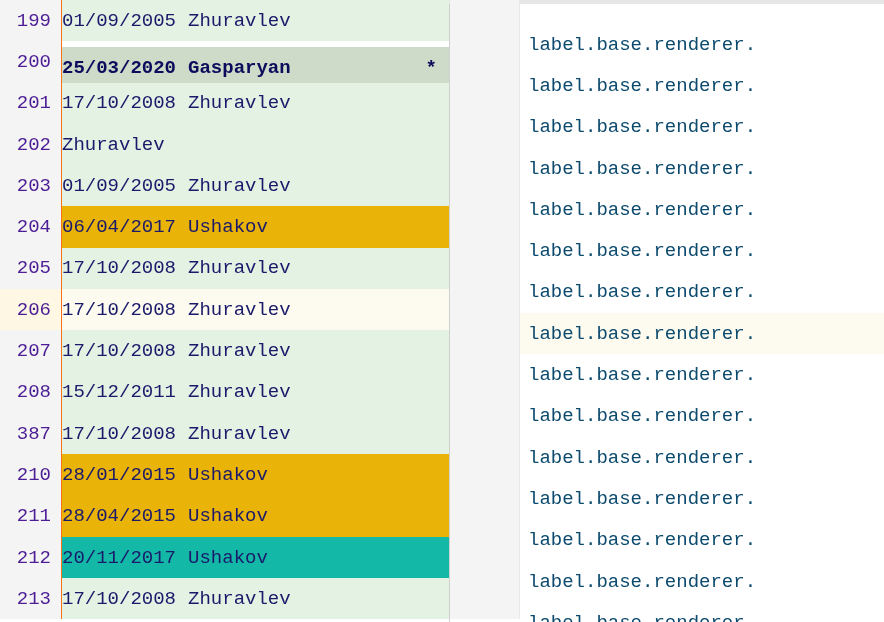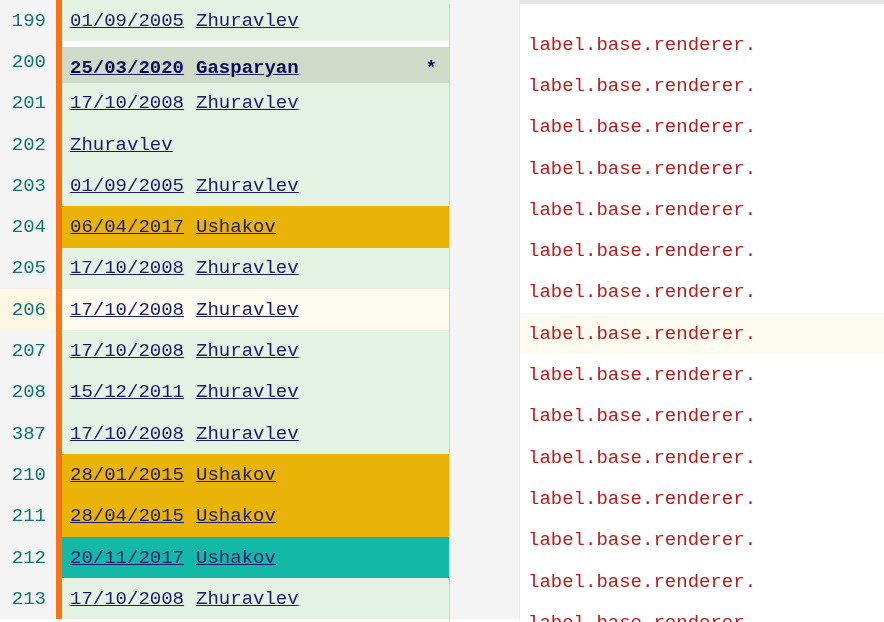--- a/index.html
+++ b/index.html
@@ -27,40 +27,38 @@
   .row {
     display: flex;
     align-items: center;
     height: 41.3px;
     position: relative;
   }
   .gutter {
     width: 62px;
     text-align: right;
     padding-right: 10px;
-    color: #0f766e;
+    color: #4c1d95;
     background: #f4f4f4;
     height: 100%;
     display: flex;
     align-items: center;
     justify-content: flex-end;
-    border-right: 6px solid #f97316;
+    border-right: 1px solid #f97316;
   }
   .gutter.highlight {
     background: #fdf7e3;
   }
   .annot {
     flex: 1;
     height: 100%;
     display: flex;
     align-items: center;
-    padding-left: 8px;
     color: #1a1a6b;
     position: relative;
-    text-decoration: underline;
   }
   .annot.green { background: #e3f2e3; }
   .annot.darkgreen { background: #cddbc8; margin-top: 12px; }
   .annot.red { background: #eab308; }
   .annot.yellow { background: #14b8a6; }
   .annot.highlight { background: #fdfbef; }
   .annot .date { margin-right: 12px; }
   .annot .author { }
   .current-row .annot .date,
   .current-row .annot .author {
@@ -72,21 +70,21 @@
     right: 12px;
     font-weight: 700;
     color: #0c0c5c;
   }
   .codecell {
     flex: 1;
     height: 100%;
     display: flex;
     align-items: center;
     padding-left: 8px;
-    color: #b91c1c;
+    color: #0c4a6e;
     white-space: nowrap;
     overflow: hidden;
     margin-top: 48px;
   }
   .codecell.highlight {
     background: #fdfbef;
   }
   .code-gutter {
     width: 70px;
     background: #f4f4f4;

